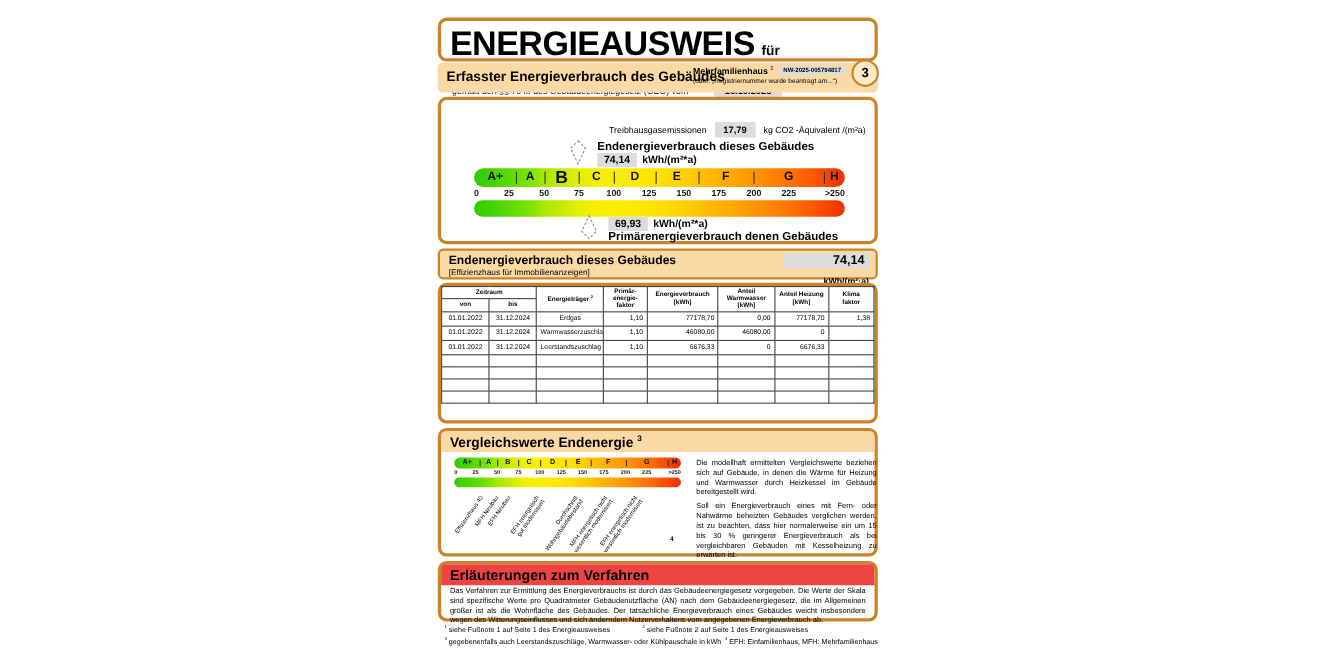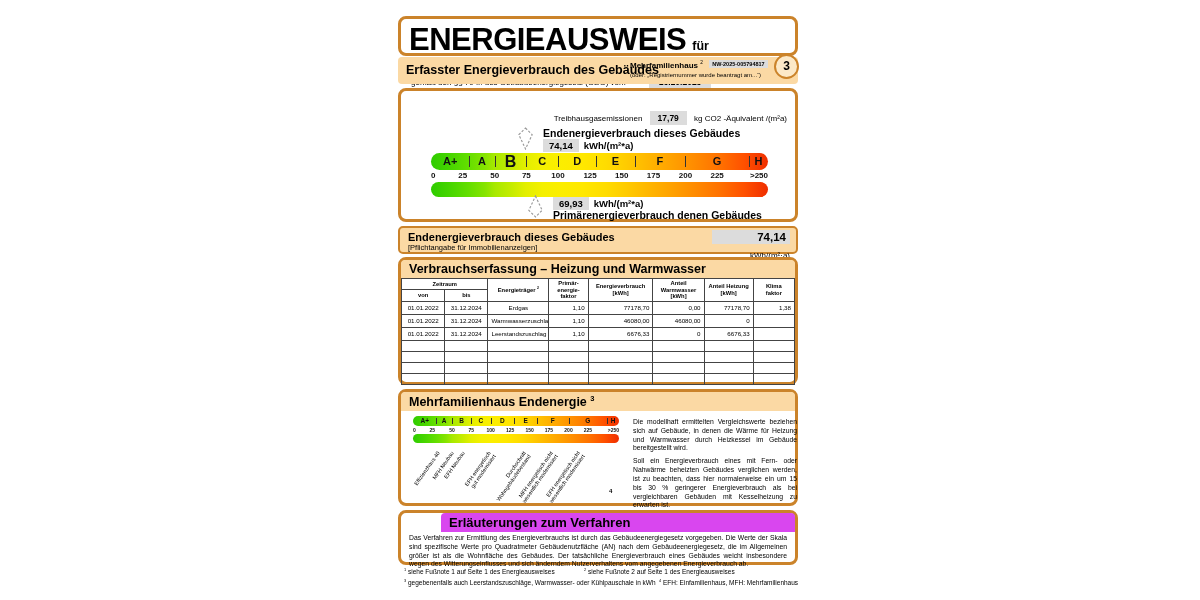--- a/index.html
+++ b/index.html
@@ -58,21 +58,21 @@
   .ev-valrow .graybox { padding:1px 6px; margin-right:5px; }
   .ghg-row { position:absolute; top:20px; right:8px; font-size:8px; }
   .ghg-row .graybox { padding:2px 8px; margin:0 5px; font-size:8.5px; }
 
   
   .endband { border:2px solid #cb832a; border-radius:5px; }
   .eb-label { position:absolute; left:8px; top:3px; font-size:11px; font-weight:bold; }
   .eb-sub { position:absolute; left:8px; top:15px; font-size:7.5px; }
   .eb-right { position:absolute; right:6px; top:2px; width:78px; text-align:right; }
   .eb-val { background:#dcdcdc; font-weight:bold; font-size:11.5px; padding:1px 4px; }
-  .eb-unit { font-weight:normal; font-size:8px; margin-top:7px; }
+  .eb-unit { font-weight:bold; font-size:8px; margin-top:7px; }
 
   
   table { width:100%; border-collapse:collapse; table-layout:fixed; }
   th,td { border:1px solid #444; overflow:hidden; }
   th { font-size:5.8px; font-weight:bold; text-align:center; white-space:pre-line;
     line-height:1.15; padding:1px; }
   td { font-size:6.2px; height:13px; padding:0 3px; }
   td.c { text-align:center; } td.r { text-align:right; }
   tr.empty td { height:11px; }
 
@@ -80,22 +80,22 @@
   .vg-labels { position:absolute; }
   .vg-label { position:absolute; top:2px; width:80px; text-align:right;
     font-size:5.5px; line-height:1.15; white-space:pre-line;
     transform:rotate(-55deg); transform-origin:100% 0; }
   .vg-par { position:absolute; left:232px; top:26px; width:164px;
     font-size:6.8px; line-height:1.3; text-align:justify; }
   .vg-par p { margin-bottom:4px; }
   .fn4 { position:absolute; font-size:6px; font-weight:bold; }
 
   
-  .erl-head { padding:2px 8px; font-size:13px; font-weight:bold; background:#d946ef;
-    border-radius:4px 4px 0 0;margin-left:40px; }
+  .erl-head { padding:2px 8px; font-size:13px; font-weight:bold; background:#ef4444;
+    border-radius:4px 4px 0 0; }
   .erl-body { padding:2px 8px 3px 8px; font-size:6.8px; line-height:1.3; text-align:justify; }
 
   
   .fns { position:absolute; left:6px; width:396px; font-size:6.5px; }
   .fn-line { position:relative; height:11px; }
   .fn-item { position:absolute; top:0; }
 </style>
 </head>
 <body>
 
@@ -179,29 +179,28 @@
       <polygon points="10,1 17,16 10,23 3,16" fill="#ffffff" stroke="#999" stroke-width="1.2" stroke-dasharray="2.5 1.8"></polygon>
     </svg>
     <div class="ev-valrow" style="left:152px; top:106px;">
       <span class="graybox">69,93</span><span>kWh/(m²*a)</span>
     </div>
     <div class="ev-label" style="left:152px; top:118px;">Primärenergieverbrauch denen Gebäudes</div>
   </div>
 
   <div class="box band-bg endband" style="top:226px; height:28px;">
     <div class="eb-label">Endenergieverbrauch dieses Gebäudes</div>
-    <div class="eb-sub">[Pflichtangabe für Immobilienanzeigen]</div>
+    <div class="eb-sub">[Effizienzhaus für Immobilienanzeigen]</div>
     <div class="eb-right">
       <div class="eb-val">74,14</div>
       <div class="eb-unit">kWh/(m²·a)</div>
     </div>
   </div>
 
   <div class="box" style="top:257px; height:128px;">
-    <div class="sec-head">Verbrauchserfassung – Heizung und Warmwasser</div>
     <table>
       <colgroup>
         <col style="width:11%">
           <col style="width:11%">
           <col style="width:15.5%">
           <col style="width:10%">
         <col style="width:16.5%">
           <col style="width:13%">
           <col style="width:12.5%">
           <col style="width:10.5%">
@@ -295,21 +294,21 @@
             <td></td>
             <td></td>
             <td></td>
             <td></td>
           </tr>
     </tbody>
       </table>
   </div>
 
   <div class="box" style="top:389px; height:117px;">
-    <div class="sec-head"><span>Mehrfamilienhaus Endenergie</span> <sup>3</sup></div>
+    <div class="sec-head"><span>Vergleichswerte Endenergie</span> <sup>3</sup></div>
 
     <div class="scale small" style="left:12px; top:24px; width:206px;">
       <div class="sbar sbar1">
         <span class="letter" style="left:5.7%">A+</span>
         <span class="letter" style="left:15.1%">A</span>
         <span class="letter" style="left:23.6%">B</span>
         <span class="letter" style="left:33.0%">C</span>
         <span class="letter" style="left:43.4%">D</span>
         <span class="letter" style="left:54.7%">E</span>
         <span class="letter" style="left:67.9%">F</span>

